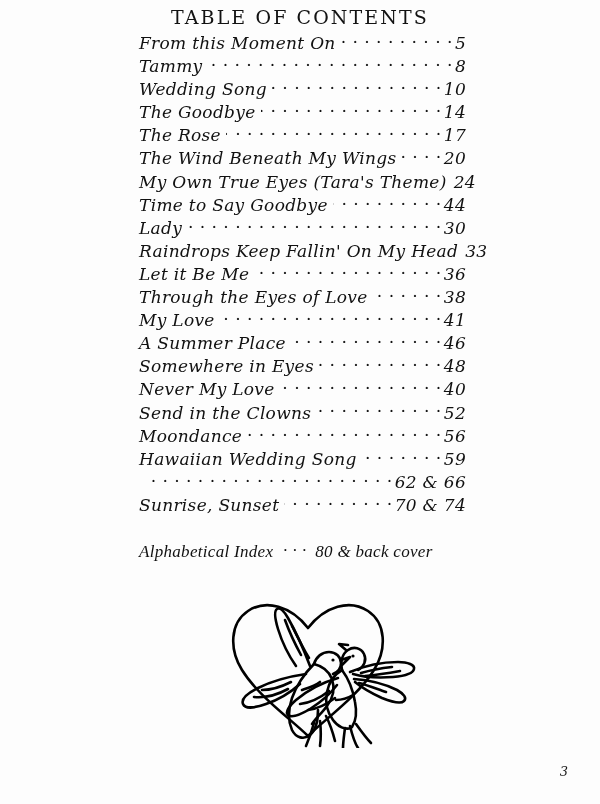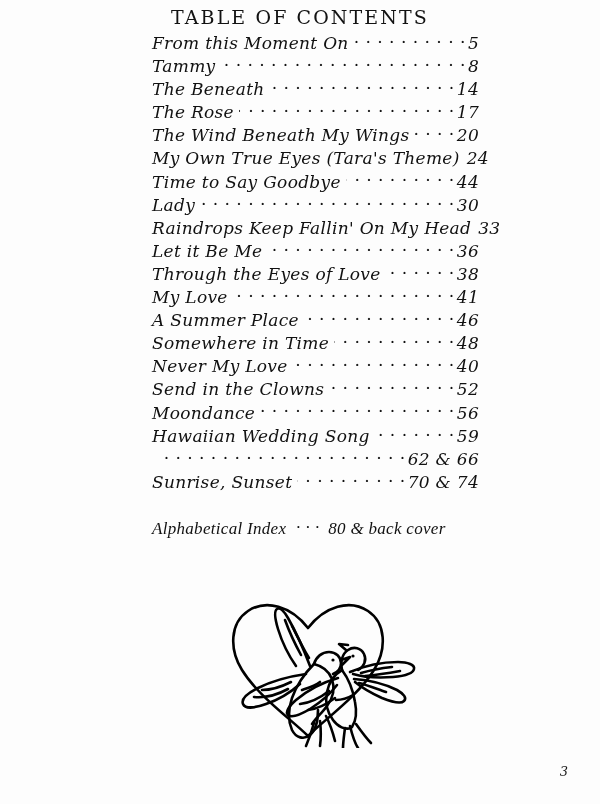--- a/index.html
+++ b/index.html
@@ -36,21 +36,21 @@
     letter-spacing: 2.1px;
     font-weight: 400;
     color: #121212;
     white-space: nowrap;
   }
 
   
   .toc-list {
     position: absolute;
     top: 32px;
-    left: 152px;
+    left: 139px;
     width: 327px;
     list-style: none;
     margin: 0;
     padding: 0;
   }
 
   .toc-entry {
     display: flex;
     align-items: baseline;
     height: 23.1px;
@@ -150,21 +150,26 @@
         <span class="entry-title">From this Moment On</span>
         <span class="entry-leader"></span>
         <span class="entry-page">5</span>
       </li>
       <li class="toc-entry">
         <span class="entry-title">Tammy</span>
         <span class="entry-leader"></span>
         <span class="entry-page">8</span>
       </li>
       <li class="toc-entry">
-        <span class="entry-title">The Beneath</span>
+        <span class="entry-title">Wedding Song</span>
+        <span class="entry-leader"></span>
+        <span class="entry-page">10</span>
+      </li>
+      <li class="toc-entry">
+        <span class="entry-title">The Goodbye</span>
         <span class="entry-leader"></span>
         <span class="entry-page">14</span>
       </li>
       <li class="toc-entry">
         <span class="entry-title">The Rose</span>
         <span class="entry-leader"></span>
         <span class="entry-page">17</span>
       </li>
       <li class="toc-entry">
         <span class="entry-title">The Wind Beneath My Wings</span>
@@ -205,21 +210,21 @@
         <span class="entry-title">My Love</span>
         <span class="entry-leader"></span>
         <span class="entry-page">41</span>
       </li>
       <li class="toc-entry">
         <span class="entry-title">A Summer Place</span>
         <span class="entry-leader"></span>
         <span class="entry-page">46</span>
       </li>
       <li class="toc-entry">
-        <span class="entry-title">Somewhere in Time</span>
+        <span class="entry-title">Somewhere in Eyes</span>
         <span class="entry-leader"></span>
         <span class="entry-page">48</span>
       </li>
       <li class="toc-entry">
         <span class="entry-title">Never My Love</span>
         <span class="entry-leader"></span>
         <span class="entry-page">40</span>
       </li>
       <li class="toc-entry">
         <span class="entry-title">Send in the Clowns</span>

